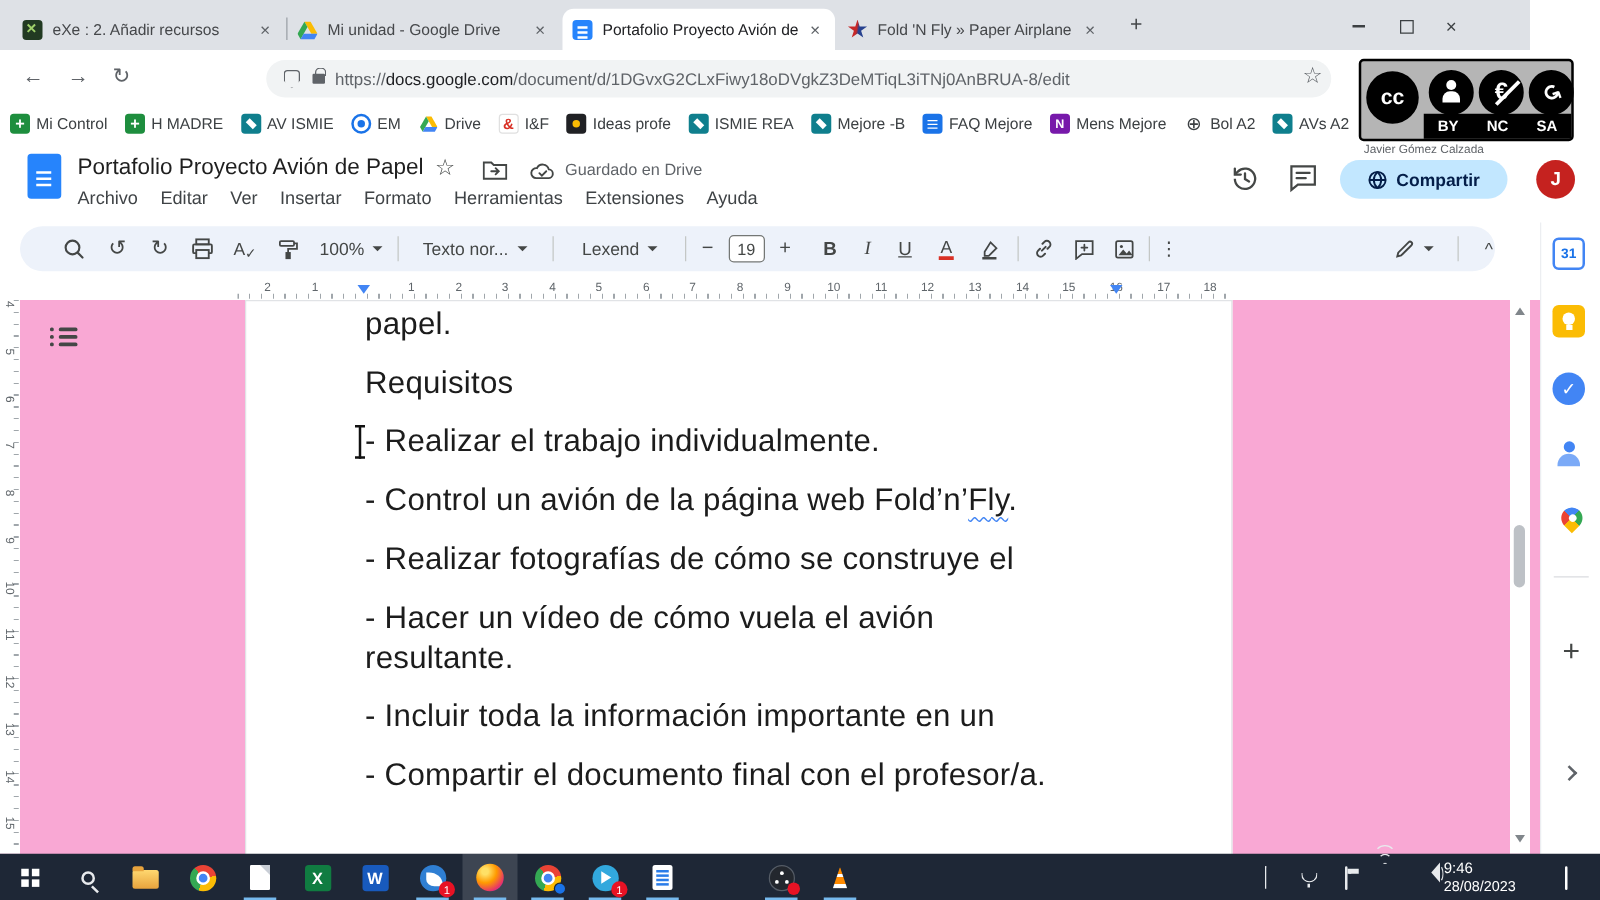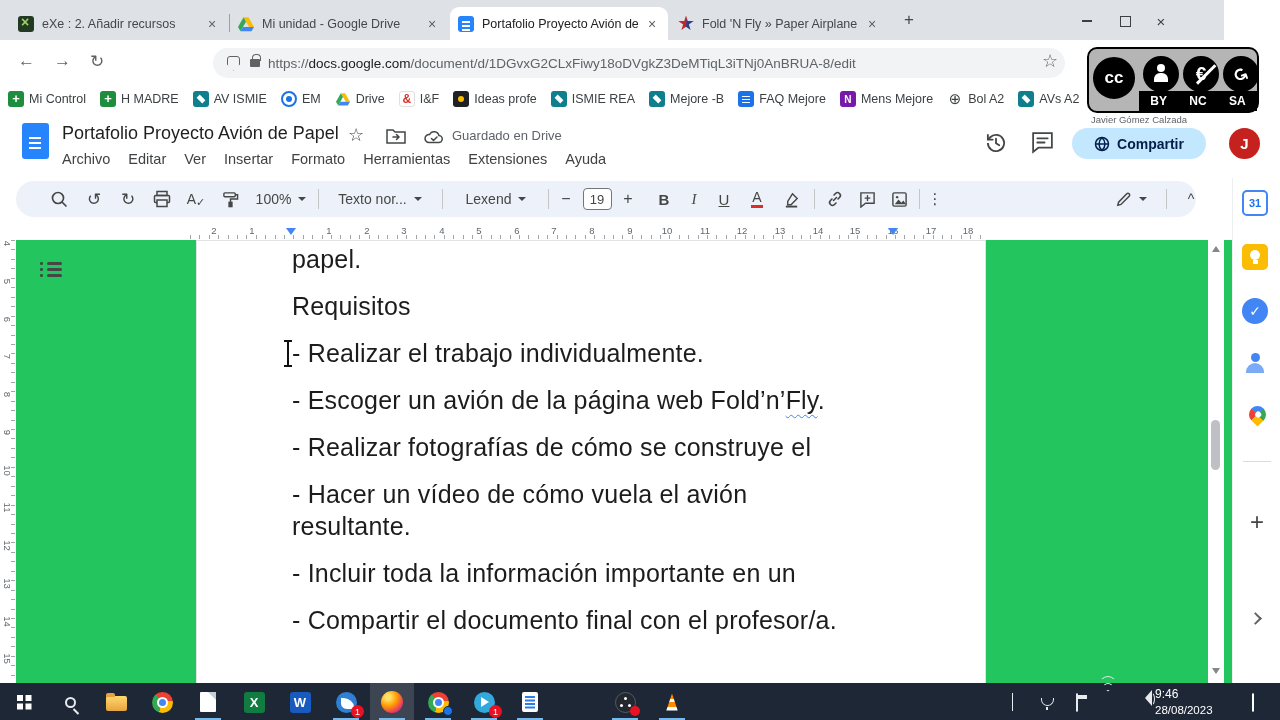--- a/index.html
+++ b/index.html
@@ -83,21 +83,21 @@
   .txtcol{font-size:14px;border-bottom:3px solid #d93025;line-height:15px;padding:0 1px}
 
   
   #hruler{position:absolute;left:0;top:225px;width:1232px;height:15px;background:#fff}
   .hticks{position:absolute;left:190px;right:246px;bottom:1px;height:4px;
           background:repeating-linear-gradient(90deg,#a0a6ab 0 1px,transparent 1px 9.4px)}
   .rh{position:absolute;top:0;width:14px;text-align:center;font-size:9.5px;color:#60666b}
   .rmark{position:absolute;top:3px;width:0;height:0;border-left:5px solid transparent;border-right:5px solid transparent;border-top:7px solid #4285f4}
 
   
-  #canvas{position:absolute;left:0;top:240px;width:1232px;height:480px;background:#22c55e}
+  #canvas{position:absolute;left:0;top:240px;width:1232px;height:480px;background:#f9a8d4}
   #vruler{position:absolute;left:0;top:0;width:16px;height:443px;background:#fff}
   .vticks{position:absolute;right:1px;top:0;height:443px;width:4px;
           background:repeating-linear-gradient(180deg,#a0a6ab 0 1px,transparent 1px 9.45px)}
   .rv{position:absolute;left:-3px;width:20px;text-align:center;font-size:9.5px;color:#60666b;transform:rotate(90deg)}
   #outline-ic{position:absolute;left:40px;top:22px;width:22px;height:18px}
   #outline-ic i{display:block;height:2.5px;background:#444746;border-radius:2px;margin-bottom:3.5px;margin-left:7px}
   #outline-ic i::before{content:"";position:absolute;left:0;width:2.5px;height:2.5px;border-radius:50%;background:#444746}
   #outline-ic i:nth-child(1)::before{top:0}#outline-ic i:nth-child(2)::before{top:6px}#outline-ic i:nth-child(3)::before{top:12px}
 
   #page{position:absolute;left:196px;top:0;width:790px;height:480px;background:#fff;border:1px solid #e1e3e6;
@@ -182,21 +182,21 @@
   .w1{width:18px;height:18px}.w2{width:11px;height:11px;margin-bottom:0px}.w3{width:4px;height:4px;border-top-color:#e8eaed}
   .spk{width:5px;height:8px;background:#e8eaed;position:relative;margin-top:3px;margin-left:-6px}
   .spk::before{content:"";position:absolute;left:3px;top:-4px;border:8px solid transparent;border-right:7px solid #e8eaed;margin-left:0}
   .spk::after{content:"";position:absolute;left:13px;top:-2px;width:6px;height:12px;border:1.6px solid transparent;border-right-color:#e8eaed;border-radius:50%}
   #clock{position:absolute;left:1155px;top:3px;width:86px;text-align:left;color:#fff;font-size:12px;line-height:16px}
   #clock .dt{font-size:11.5px}
   .ac{width:15px;height:14px;border:1.6px solid #fff;border-radius:2px}
 
   
   #ccwrap{position:absolute;left:1087px;top:47px;width:172px;z-index:60}
-  #ccbadge{width:172px;height:66px;background:#b5b5b5;border:2px solid #000;border-radius:10px;position:relative}
+  #ccbadge{width:172px;height:66px;background:#b5b5b5;border:2px solid #000;border-radius:4px;position:relative}
   .ccc{position:absolute;top:7px;width:36px;height:36px;background:#000;border-radius:50%;border:3px solid #000;
        color:#fff;display:flex;align-items:center;justify-content:center;font-weight:bold}
   .ccc.big{left:4px;top:8px;width:42px;height:42px;font-size:17px}
   #ccbar{position:absolute;left:50px;bottom:0;right:0;height:20px;background:#000;color:#fff;display:flex;justify-content:space-around;align-items:center;font-size:12px;font-weight:bold}
   .ccperson{width:8px;height:8px;border-radius:50%;background:#fff;position:relative;top:-6px}
   .ccperson::after{content:"";position:absolute;left:-3px;top:9px;width:14px;height:9px;background:#fff;border-radius:6px 6px 0 0}
   .cceuro{font-size:19px;position:relative}
   .cceuro::after{content:"";position:absolute;left:-3px;top:10px;width:26px;height:2.5px;background:#fff;transform:rotate(-45deg)}
   .ccsa{font-size:18px;transform:rotate(70deg)}
   #ccauthor{background:#fff;color:#5f6368;font-size:9.5px;padding:1px 4px;border-radius:0 0 3px 3px;width:172px}
@@ -503,21 +503,21 @@
   <div id="outline-ic">
       <i></i>
       <i></i>
       <i></i>
     </div>
 
   <div id="page">
     <p>papel.</p>
     <p>Requisitos</p>
     <p><span>- Realizar el trabajo individualmente.</span></p>
-    <p><span>- Escoger un avión de la página web Fold’n’</span><span class="sq">Fly</span><span>.</span></p>
+    <p><span>- Control un avión de la página web Fold’n’</span><span class="sq">Fly</span><span>.</span></p>
     <p>
       <span class="ln" style="display:block">- Realizar fotografías de cómo se construye el</span>
     </p>
     <p>
       <span class="ln" style="display:block">- Hacer un vídeo de cómo vuela el avión</span>
       <span class="ln" style="display:block">resultante.</span>
     </p>
     <p>
       <span class="ln" style="display:block">- Incluir toda la información importante en un</span>
     </p>

